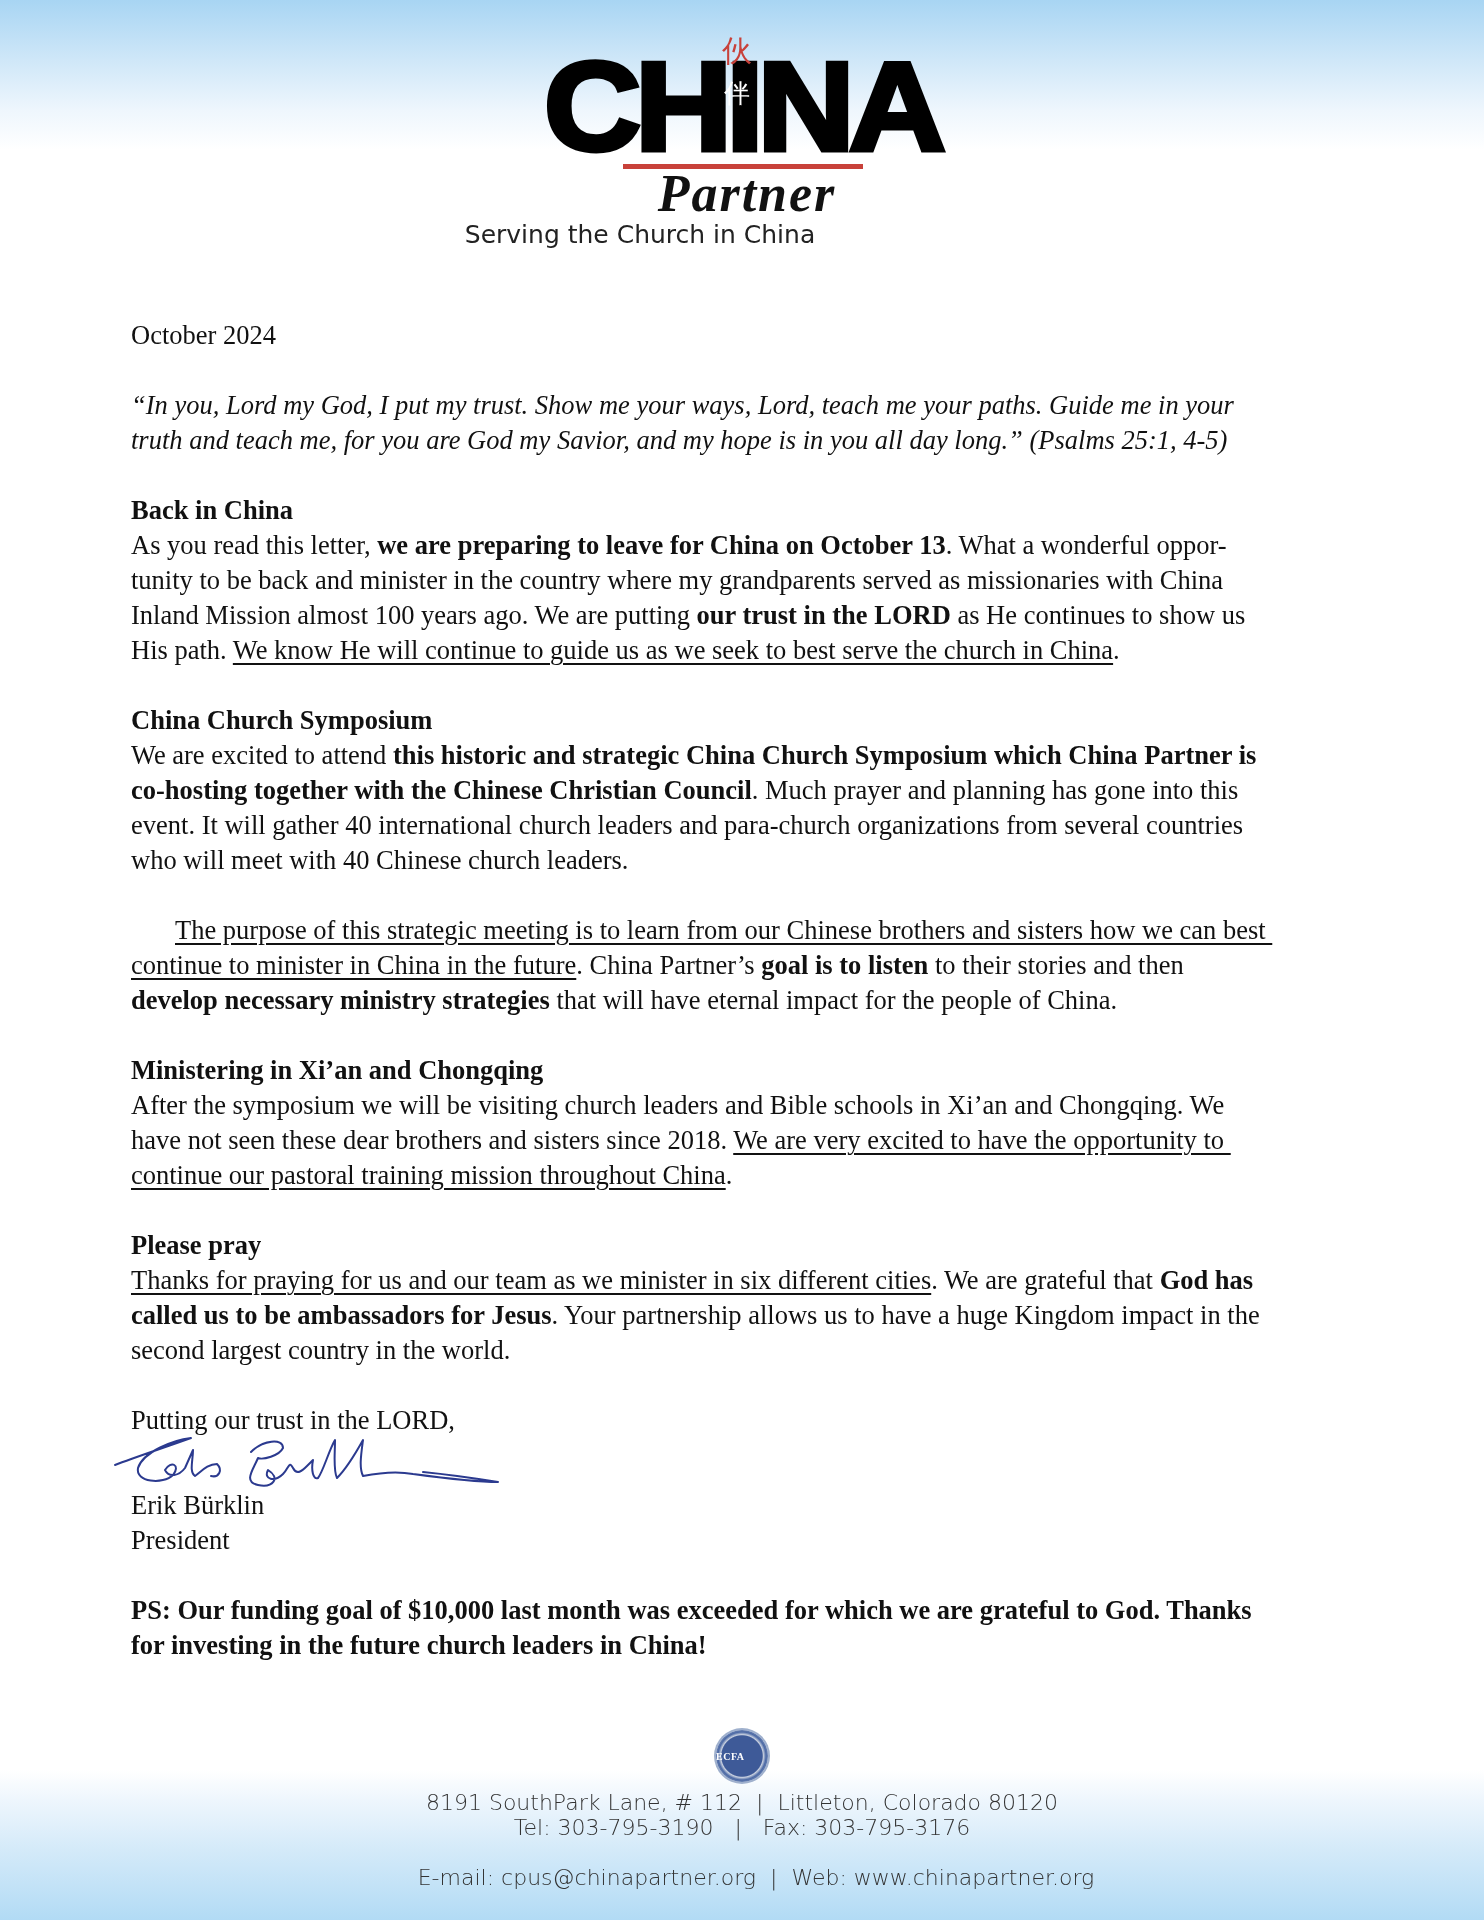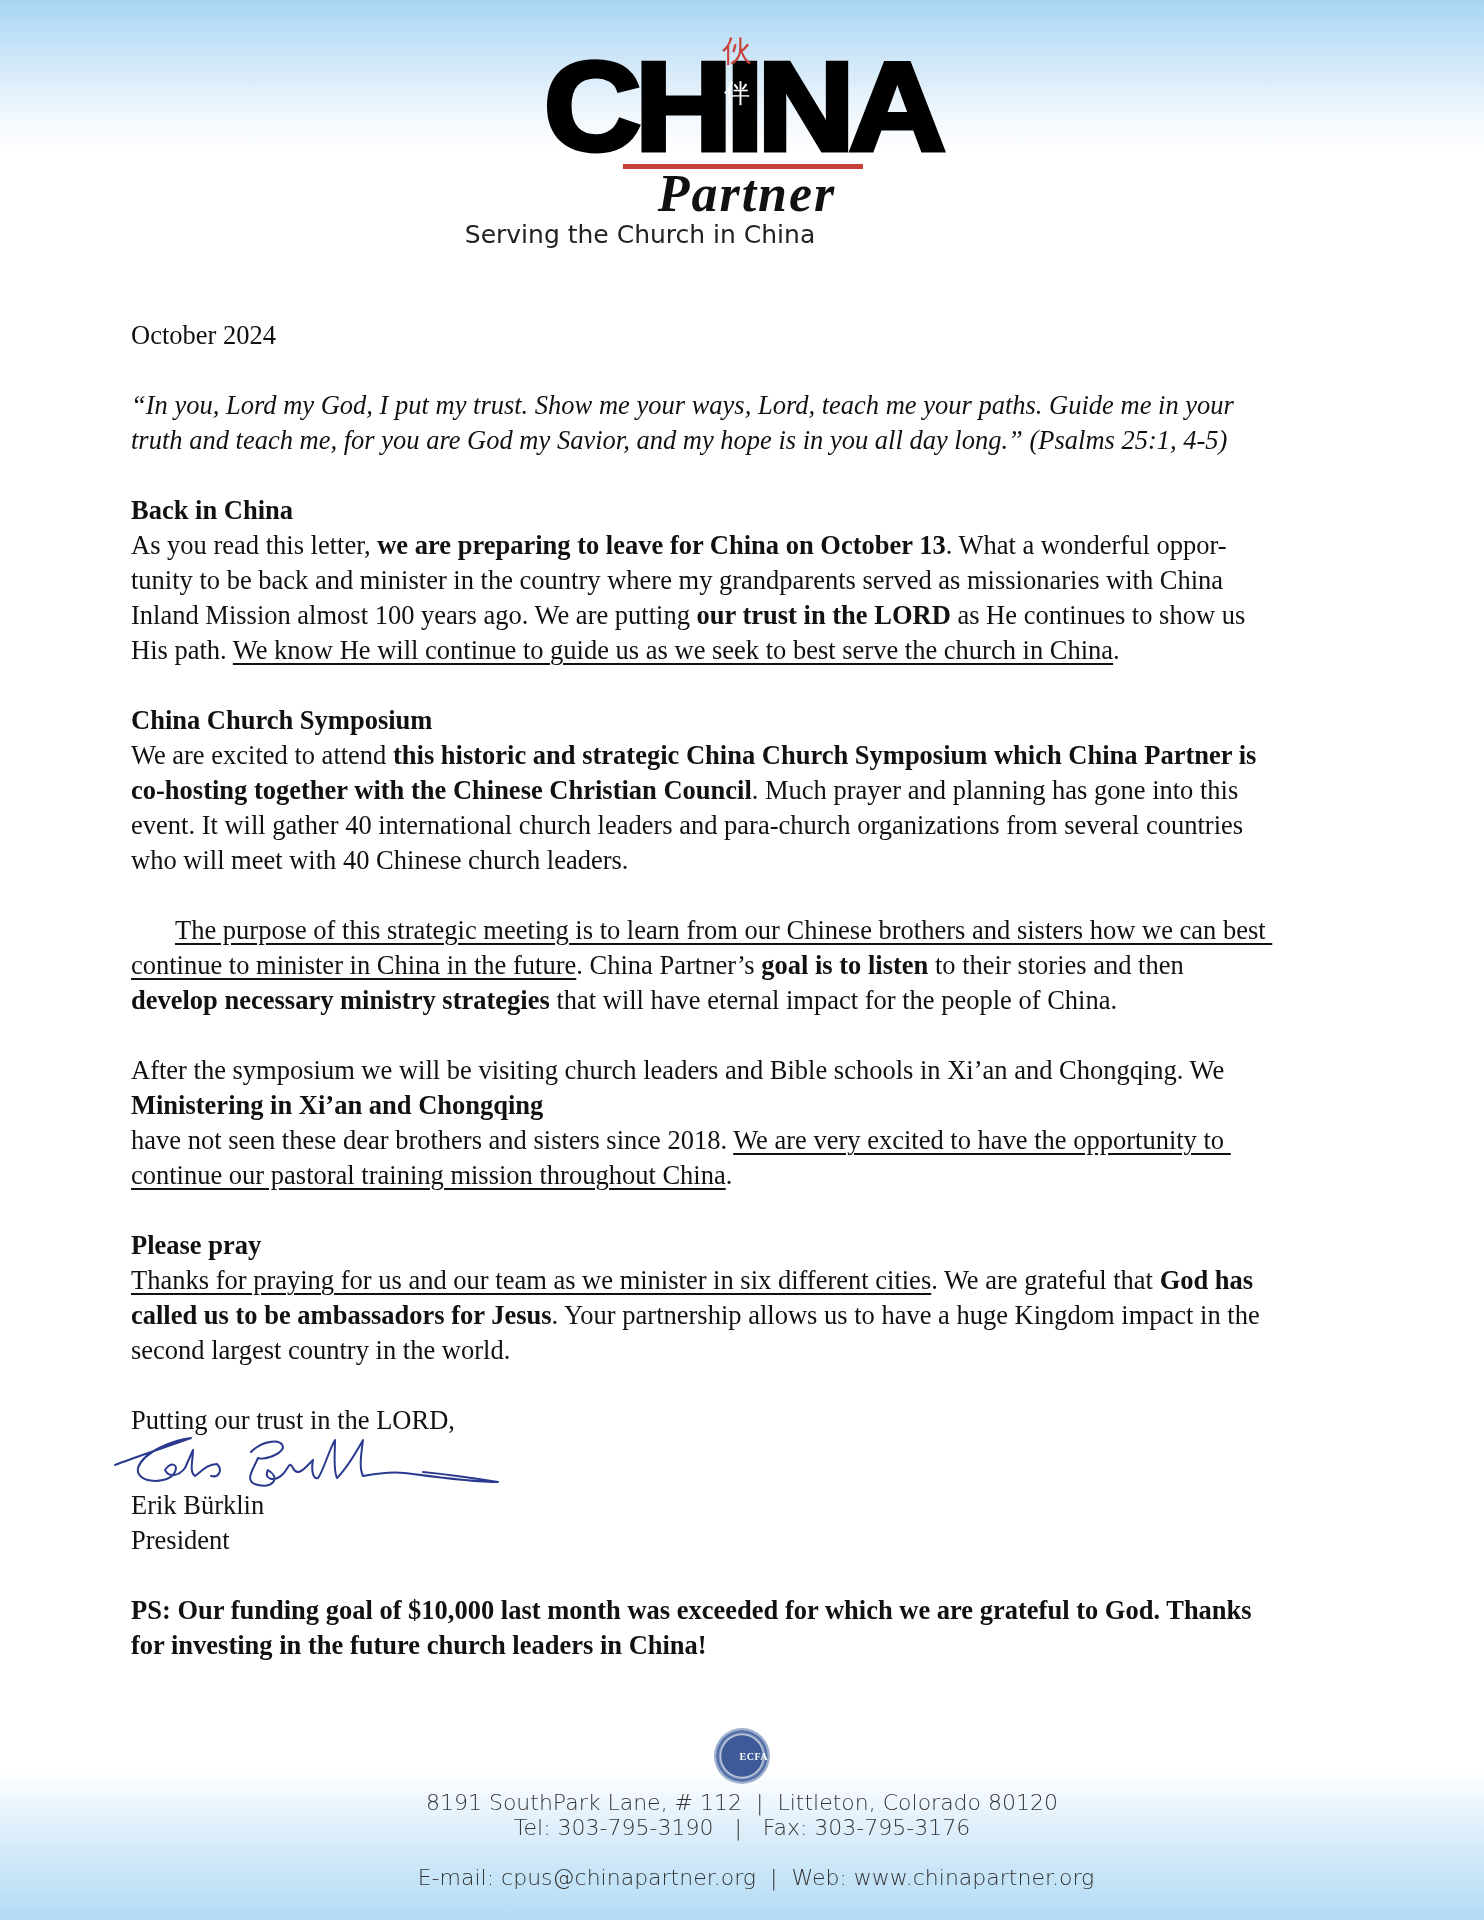--- a/index.html
+++ b/index.html
@@ -48,21 +48,21 @@
   .u { text-decoration: underline; text-underline-offset: 4px; text-decoration-thickness: 1.5px; }
   .i { font-style: italic; }
   .sig-wrap { height: 50px; position: relative; }
   .sig { position: absolute; left: -18px; top: -8px; width: 400px; height: 70px; }
   
   .footer { position: absolute; left: 0; top: 1730px; width: 1484px; text-align: center; }
   .ecfa {
     width: 52px; height: 52px; border-radius: 50%; margin: 0 auto 8px auto; position: relative;
     background: radial-gradient(circle, #3e5a98 0 55%, #c9d1e0 58%, #4d6aa5 65%, #e7ecf3 100%);
     box-shadow: 0 0 0 2px #9fb0cd;
-    display: flex; align-items: center; justify-content: flex-end;
+    display: flex; align-items: center; justify-content: flex-start;
   }
   .ecfa span { font-family: "Liberation Serif", serif; font-weight: bold; font-size: 10px; color: #fff; letter-spacing: 0.5px; }
   .addr { font-family: "DejaVu Sans", "Liberation Sans", sans-serif; font-size: 22px; line-height: 25px; color: #333; font-weight: 300; }
 </style>
 </head>
 <body>
 
 <div class="logo">
   <div class="logo-china">CHINA</div>
   <div class="logo-hanzi-top">伙</div>
@@ -88,22 +88,22 @@
       <div class="line b">China Church Symposium</div>
       <div class="line"><span class="" style="white-space: pre;">We are excited to attend </span><span class="b" style="white-space: pre;">this historic and strategic China Church Symposium which China Partner is</span></div>
       <div class="line"><span class="b" style="white-space: pre;">co-hosting together with the Chinese Christian Council</span><span class="" style="white-space: pre;">. Much prayer and planning has gone into this</span></div>
       <div class="line"><span class="" style="white-space: pre;">event. It will gather 40 international church leaders and para-church organizations from several countries</span></div>
       <div class="line"><span class="" style="white-space: pre;">who will meet with 40 Chinese church leaders.</span></div>
       <div class="gap"></div>
       <div class="line"><span class="u" style="white-space: pre; margin-left: 44px;">The purpose of this strategic meeting is to learn from our Chinese brothers and sisters how we can best </span></div>
       <div class="line"><span class="u" style="white-space: pre;">continue to minister in China in the future</span><span class="" style="white-space: pre;">. China Partner’s </span><span class="b" style="white-space: pre;">goal is to listen</span><span class="" style="white-space: pre;"> to their stories and then</span></div>
       <div class="line"><span class="b" style="white-space: pre;">develop necessary ministry strategies</span><span class="" style="white-space: pre;"> that will have eternal impact for the people of China.</span></div>
       <div class="gap"></div>
+      <div class="line b">Ministering in Xi’an and Chongqing</div>
       <div class="line"><span class="" style="white-space: pre;">After the symposium we will be visiting church leaders and Bible schools in Xi’an and Chongqing. We</span></div>
-      <div class="line b">Ministering in Xi’an and Chongqing</div>
       <div class="line"><span class="" style="white-space: pre;">have not seen these dear brothers and sisters since 2018. </span><span class="u" style="white-space: pre;">We are very excited to have the opportunity to </span></div>
       <div class="line"><span class="u" style="white-space: pre;">continue our pastoral training mission throughout China</span><span class="" style="white-space: pre;">.</span></div>
       <div class="gap"></div>
       <div class="line b">Please pray</div>
       <div class="line"><span class="u" style="white-space: pre;">Thanks for praying for us and our team as we minister in six different cities</span><span class="" style="white-space: pre;">. We are grateful that </span><span class="b" style="white-space: pre;">God has</span></div>
       <div class="line"><span class="b" style="white-space: pre;">called us to be ambassadors for Jesus</span><span class="" style="white-space: pre;">. Your partnership allows us to have a huge Kingdom impact in the</span></div>
       <div class="line"><span class="" style="white-space: pre;">second largest country in the world.</span></div>
       <div class="gap"></div>
     </div>
   <div class="line">Putting our trust in the LORD,</div>

